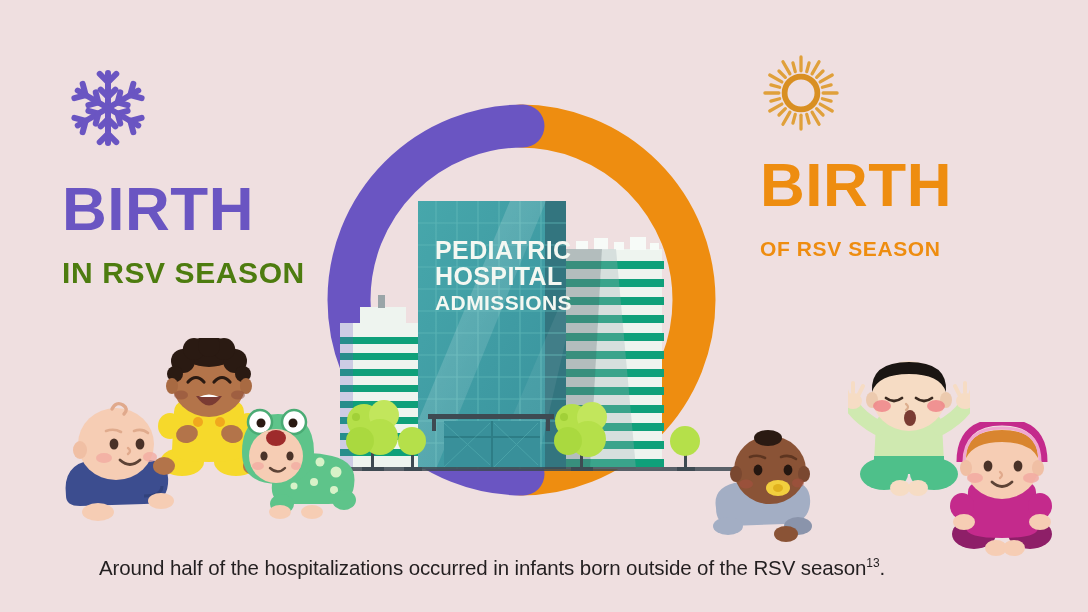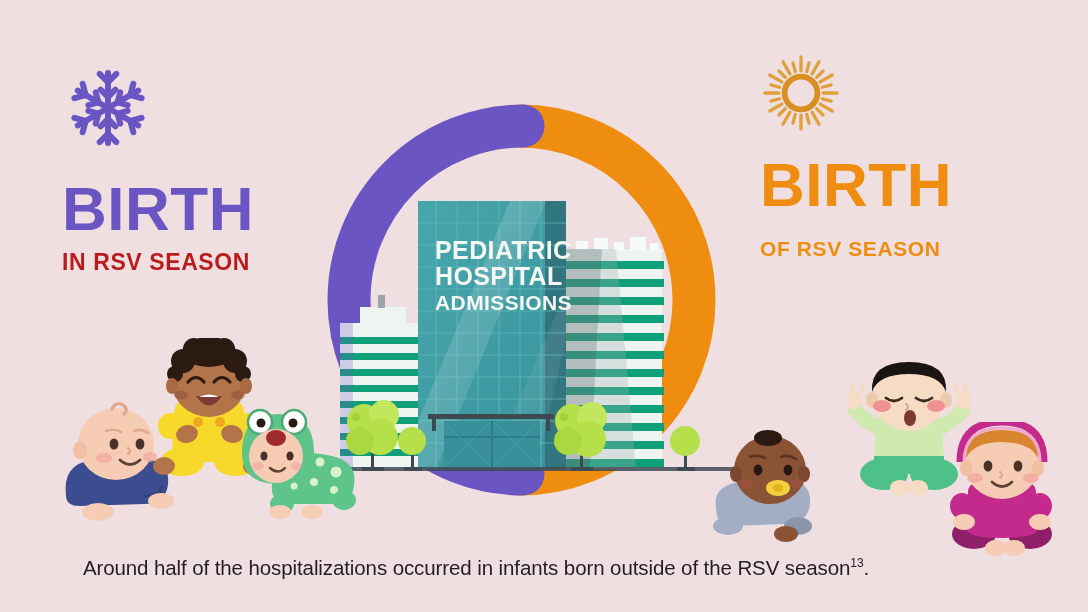--- a/index.html
+++ b/index.html
@@ -43,24 +43,24 @@
     left: 62px;
     top: 62px;
     width: 276px;
   }
   #season-left .season-title {
     color: #6a55c2;
     font-size: 62px;
     margin-top: 22px;
   }
   #season-left .season-sub {
-    color: #b91c1c;
-    font-size: 23px;
+    color: #4d7c0f;
+    font-size: 30px;
     letter-spacing: 0.6px;
-    margin-top: 12px;
+    margin-top: 19px;
   }
 
   
   #season-right {
     left: 760px;
     top: 52px;
     width: 300px;
   }
   #season-right .season-title {
     color: #ee8d10;
@@ -98,21 +98,21 @@
   }
 
   
   .baby {
     position: absolute;
   }
 
   
   #caption {
     position: absolute;
-    left: 0;
+    left: 16px;
     top: 556px;
     width: 952px;
     text-align: center;
     font-size: 20.5px;
     color: #231f20;
     letter-spacing: -0.1px;
   }
   #caption sup {
     font-size: 12px;
     vertical-align: super;

